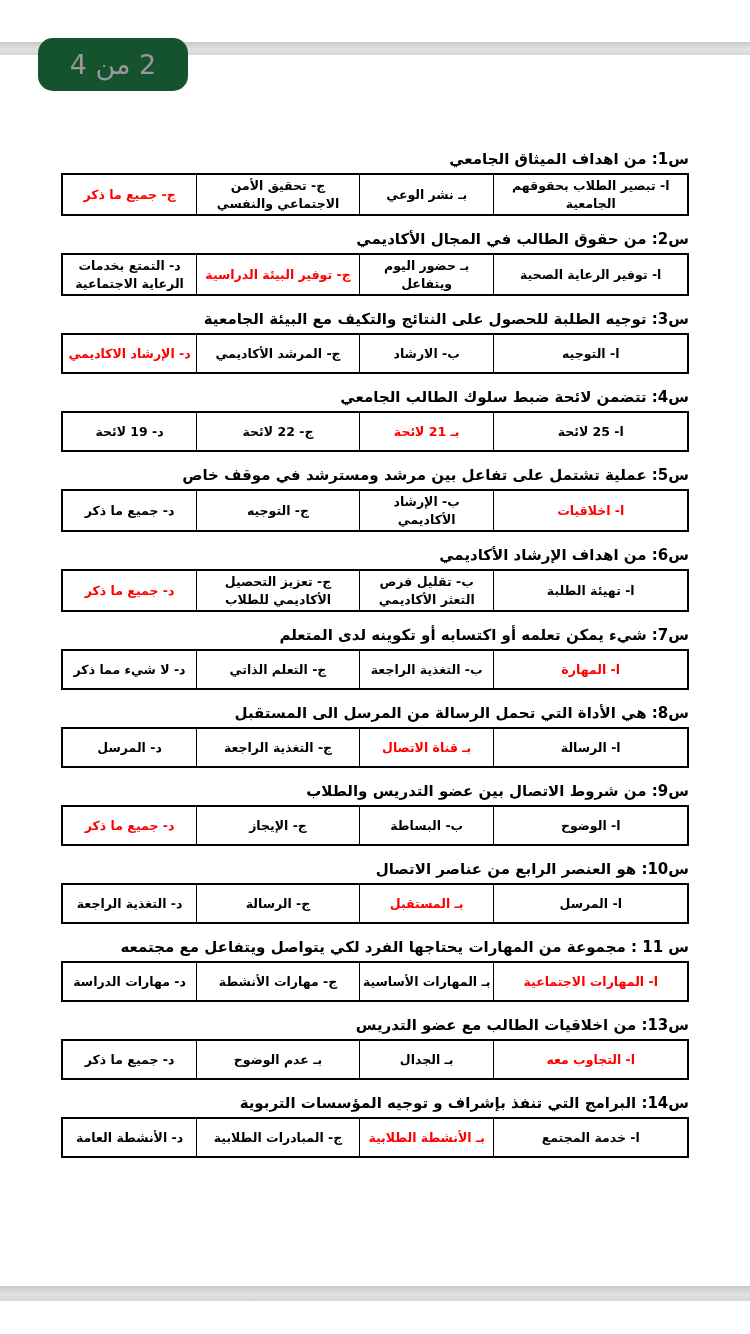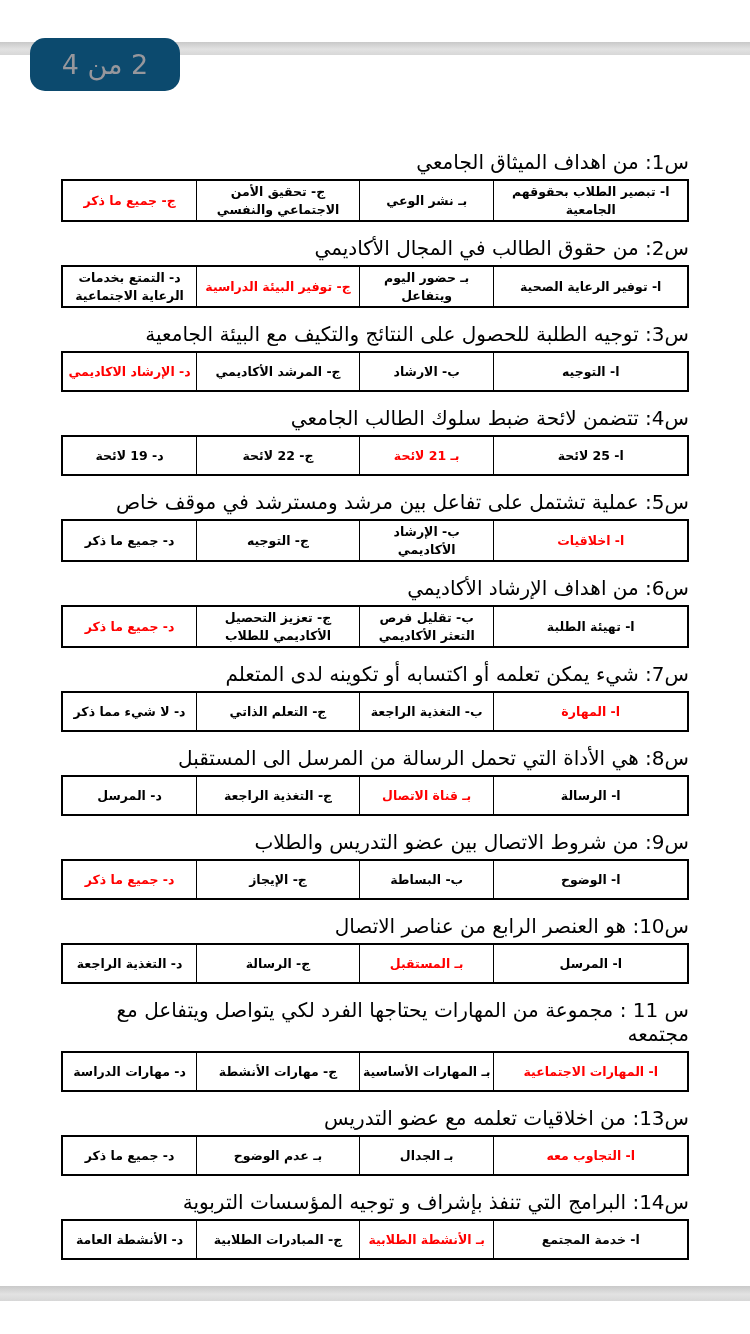--- a/index.html
+++ b/index.html
@@ -8,29 +8,29 @@
     width:750px; height:1334px; position:relative; overflow:hidden;
     font-family:"DejaVu Sans", sans-serif; color:#000;
   }
   .page-sep {
     position:absolute; left:0; width:750px; height:13px;
     background:linear-gradient(180deg,#c9c9c9 0%,#e2e2e2 55%,#d7d7d7 100%);
   }
   .sep-top { top:42px; }
   .sep-bottom { top:1286px; height:15px; }
   .page-badge {
-    position:absolute; top:38px; left:30px; width:150px; height:53px;
-    background:#0c4a6e; border-radius:15px;
+    position:absolute; top:38px; left:38px; width:150px; height:53px;
+    background:#14532d; border-radius:15px;
     display:flex; align-items:center; justify-content:center;
     font-size:27px; color:#97979c; direction:rtl; z-index:2;
   }
   .content { position:absolute; top:150px; left:61px; width:628px; }
   .question { margin-bottom:14px; }
   .q-title {
-    direction:rtl; text-align:right; font-weight:normal; font-size:20px;
+    direction:rtl; text-align:right; font-weight:bold; font-size:15px;
     margin-bottom:5px; line-height:1.2;
   }
   table.q-table {
     width:100%; border-collapse:collapse; table-layout:fixed;
     direction:rtl; border:2px solid #000;
   }
   table.q-table td {
     border:1px solid #000; text-align:center; vertical-align:middle;
     font-weight:bold; font-size:12.5px; line-height:1.4;
     height:39px; padding:2px 3px; overflow:hidden;
@@ -198,21 +198,21 @@
               <td>بـ المهارات الأساسية</td>
               <td>ج- مهارات الأنشطة</td>
               <td>د- مهارات الدراسة</td>
             </tr>
           </tbody>
     </table>
   </div>
 
 
   <div class="question">
-    <div class="q-title">س13: من اخلاقيات تعلمه مع عضو التدريس</div>
+    <div class="q-title">س13: من اخلاقيات الطالب مع عضو التدريس</div>
     <table class="q-table" dir="rtl">
       <tbody>
             <tr>
               <td class="correct">ا- التجاوب معه</td>
               <td>بـ الجدال</td>
               <td>بـ عدم الوضوح</td>
               <td>د- جميع ما ذكر</td>
             </tr>
           </tbody>
     </table>

